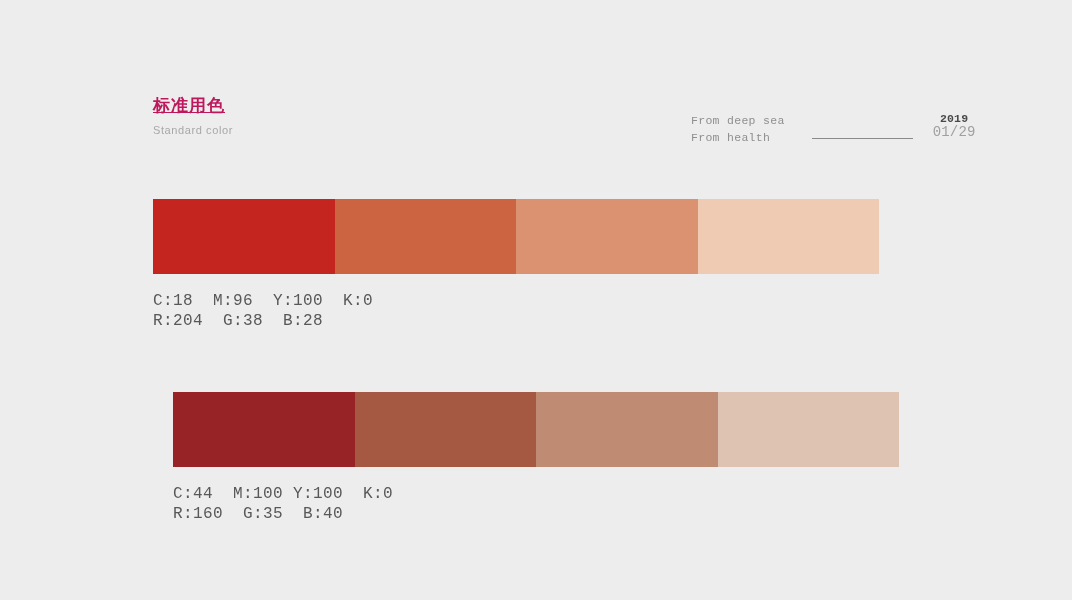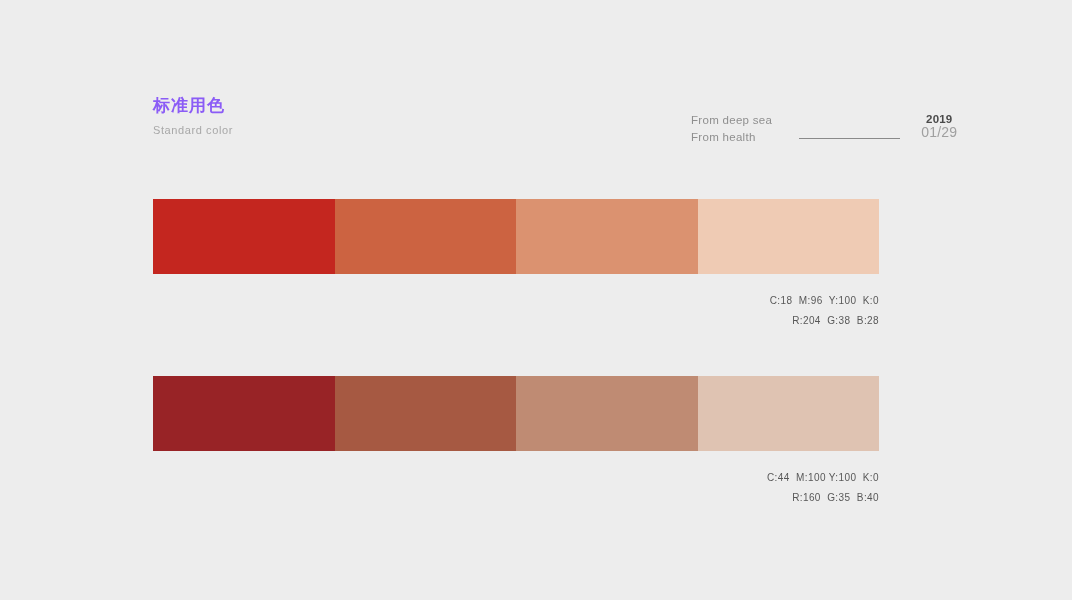--- a/index.html
+++ b/index.html
@@ -31,40 +31,42 @@
 
   .title-block {
     position: absolute;
     left: 0;
     top: 0;
   }
 
   .title-cn {
     font-size: 17px;
     font-weight: bold;
-    color: #8b5cf6;
+    color: #be185d;
     letter-spacing: 1px;
     line-height: 20px;
     margin: 0;
+    text-decoration: underline;
   }
 
   .title-en {
     font-size: 11px;
     color: #a8a8a8;
     letter-spacing: 0.6px;
     line-height: 14px;
     margin-top: 7px;
   }
 
   .meta-block {
     position: absolute;
     left: 538px;
     top: 16px;
     display: flex;
     align-items: flex-start;
+    font-family: Liberation Mono, monospace;
   }
 
   .tagline {
     font-size: 11.5px;
     color: #8f8f8f;
     line-height: 17px;
     letter-spacing: 0.3px;
     white-space: nowrap;
   }
 
@@ -98,41 +100,40 @@
   }
 
   
   .palette-row {
     position: absolute;
     left: 153px;
     width: 726px;
   }
 
   .palette-row.row-1 { top: 199px; }
-  .palette-row.row-2 { top: 376px; }
+  .palette-row.row-2 { top: 392px; margin-left: 20px; }
 
   .swatch-bar {
     display: flex;
     width: 100%;
     height: 75px;
   }
 
   .swatch {
     flex: 1 1 0;
     height: 100%;
   }
 
   .spec {
     margin-top: 17px;
-    font-size: 10px;
+    font-size: 16px;
     color: #585858;
     letter-spacing: 0.4px;
     line-height: 20px;
-    font-family: Liberation Sans, sans-serif;
-    text-align: right;
+    font-family: Liberation Mono, monospace;
   }
 
   .spec-line {
     white-space: pre;
   }
 </style>
 </head>
 <body style="background: rgb(237, 237, 237);">
 
 <div class="page">

